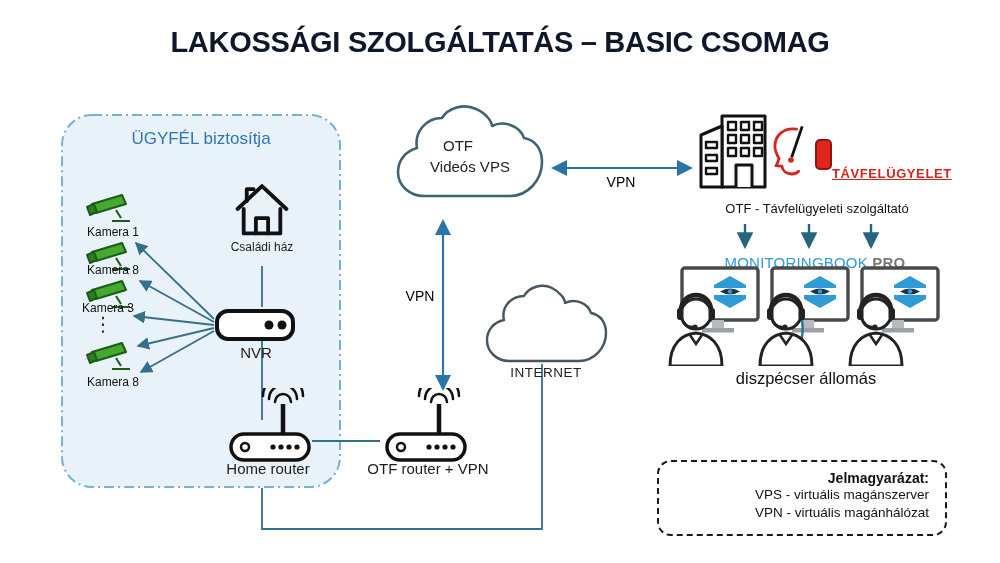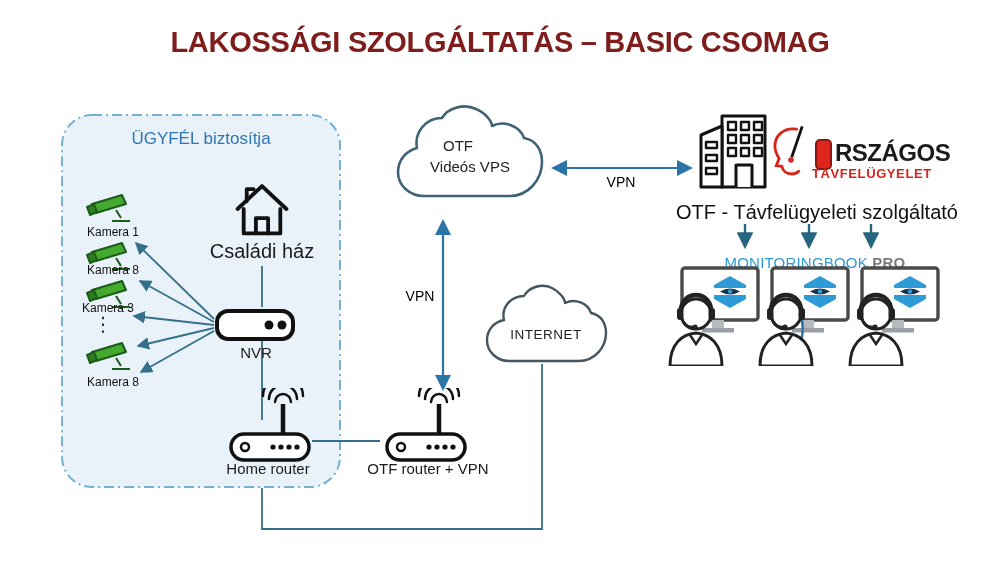--- a/index.html
+++ b/index.html
@@ -1,29 +1,29 @@
 <!DOCTYPE html>
 <html><head>
 <meta charset="utf-8">
 <style>
   html,body{margin:0;padding:0;background:#ffffff;}
   .stage{position:relative;width:1000px;height:563px;background:#ffffff;overflow:hidden;
          font-family:"Liberation Sans", sans-serif;color:#1c1c1c;}
   .abs{position:absolute;white-space:nowrap;}
   .ctr{transform:translateX(-50%);}
   .layer{position:absolute;left:0;top:0;pointer-events:none;}
-  .title{font-size:29px;font-weight:800;letter-spacing:-0.3px;color:#7f1d1d;}
+  .title{font-size:29px;font-weight:800;letter-spacing:-0.3px;color:#0f172a;}
   .boxtitle{font-size:17px;font-weight:400;color:#2e75b6;}
   .camlabel{font-size:12px;color:#111;}
   .dots{font-size:20px;line-height:0.8;color:#333;letter-spacing:0;}
   .devlabel{font-size:15px;color:#1c1c1c;}
   .cloudtxt{font-size:15px;color:#222;text-align:center;}
   .vpn{font-size:14px;color:#000000;}
-  .inet{font-size:13.5px;letter-spacing:0.5px;color:#222;}
-  .caption{font-size:20px;color:#111;}
+  .inet{font-size:13.5px;letter-spacing:0.5px;color:#222;margin-top:38px;}
+  .caption{font-size:13px;color:#111;}
   .brand-blue{font-size:15px;font-weight:400;color:#2e9bd6;letter-spacing:0.2px;}
   .brand-gray{font-size:15px;font-weight:700;color:#7b7b7b;letter-spacing:0.2px;}
   .dispatch{font-size:16.5px;color:#111;}
   .logo-row{display:flex;align-items:center;gap:3px;}
   .logo-o{width:13px;height:27px;background:#e0261c;border:2px solid #8f1610;border-radius:5px;margin-top:2px;}
   .logo-main{font-size:24px;font-weight:800;color:#1b1b1b;letter-spacing:-0.5px;}
   .logo-sub{font-size:13px;font-weight:700;color:#d6251d;letter-spacing:0.6px;}
   .legendbox{border:2px dashed #1a1a1a;border-radius:14px;background:#fff;
              width:258px;height:56px;padding:8px 16px 8px 12px;text-align:right;}
   .legend-title{font-size:14px;font-weight:800;color:#111;}
@@ -121,21 +121,21 @@
   <div class="abs ctr camlabel" style="left:113px;top:375px;">Kamera 8</div>
 
   <svg class="abs" style="left:231px;top:180px;" width="62" height="58" viewBox="0 0 80 76">
     <g stroke="#111" stroke-width="5" fill="none" stroke-linejoin="round" stroke-linecap="round">
       <path d="M8,38 L40,8 L72,38"></path>
       <path d="M20,28 v-16 h9"></path>
       <path d="M16,38 v32 h48 v-32"></path>
       <path d="M32,70 v-20 h16 v20"></path>
     </g>
   </svg>
-  <div class="abs ctr devlabel" style="left:262px;top:240px;font-size:20px;">Családi ház</div>
+  <div class="abs ctr devlabel" style="left:262px;top:240px;font-size:12px;">Családi ház</div>
 
   <svg class="abs" style="left:214px;top:308px;" width="82" height="34" viewBox="0 0 82 34">
     <rect x="3" y="3" width="76" height="28" rx="11" fill="#fff" stroke="#111" stroke-width="4"></rect>
     <circle cx="55" cy="17" r="4.5" fill="#111"></circle>
     <circle cx="68" cy="17" r="4.5" fill="#111"></circle>
   </svg>
   <div class="abs ctr devlabel" style="left:256px;top:344px;">NVR</div>
 
   <svg class="abs" style="left:227px;top:388px;" width="86" height="76" viewBox="0 0 86 76">
     <g stroke="#111" stroke-width="2.5" fill="none" stroke-linecap="round">
@@ -205,23 +205,22 @@
     </g>
   </svg>
 
   <div class="abs logo-row" style="left:770px;top:122px;">
     <svg width="42" height="62" viewBox="0 0 60 80">
       <path d="M38,6 C20,3 7,15 7,30 c0,8 3,13 6,18 l-4,10 8,1 c1,7 7,11 14,11 4,0 8,-2 10,-4" fill="none" stroke="#d6251d" stroke-width="4" stroke-linecap="round"></path>
       <line x1="46" y1="2" x2="31" y2="46" stroke="#111" stroke-width="4"></line>
       <circle cx="30" cy="50" r="4" fill="#d6251d"></circle>
     </svg>
     <span class="logo-o"></span>
-    <span class="logo-main">RSZÁGOS</span>
   </div>
-  <div class="abs logo-sub" style="left:812px;top:166px;">TÁVFELÜGYELET</div>
+  <div class="abs logo-sub" style="left:832px;top:166px;text-decoration:underline;">TÁVFELÜGYELET</div>
 
   <div class="abs ctr caption" style="left:817px;top:201px;">OTF - Távfelügyeleti szolgáltató</div>
 
   <div class="abs ctr" style="left:815px;top:254px;">
     <span class="brand-blue">MONITORINGBOOK</span>
     <span class="brand-gray">PRO</span>
   </div>
 
   <svg class="abs" style="left:666px;top:266px;" width="96" height="100" viewBox="0 0 96 100">
     <rect x="16" y="2" width="76" height="52" rx="3" fill="#fff" stroke="#4a4a4a" stroke-width="3.4"></rect>
@@ -271,15 +270,21 @@
     <circle cx="30" cy="48" r="15" fill="#fff" stroke="#222" stroke-width="3"></circle>
     <path d="M15,44 A15,15 0 0 1 45,44" fill="none" stroke="#222" stroke-width="4.5"></path>
     <rect x="11" y="42" width="6.5" height="12" rx="3" fill="#222"></rect>
     <rect x="42.5" y="42" width="6.5" height="12" rx="3" fill="#222"></rect>
     <path d="M16,52 Q18,62 28,61" fill="none" stroke="#222" stroke-width="2.5"></path>
     <circle cx="29" cy="61" r="2.6" fill="#222"></circle>
     <path d="M4,100 C4,78 16,68 30,67 C44,68 56,78 56,100 Z" fill="#fff" stroke="#222" stroke-width="3"></path>
     <path d="M24,69 L30,78 L36,69" fill="none" stroke="#222" stroke-width="2.5"></path>
   </svg>
 
-
+  <div class="abs ctr dispatch" style="left:806px;top:369px;">diszpécser állomás</div>
+
+  <div class="abs legendbox" style="left:657px;top:460px;">
+    <div class="legend-title">Jelmagyarázat:</div>
+    <div class="legend-item">VPS - virtuális magánszerver</div>
+    <div class="legend-item">VPN - virtuális magánhálózat</div>
+  </div>
 
 </div>
 
 </body></html>

